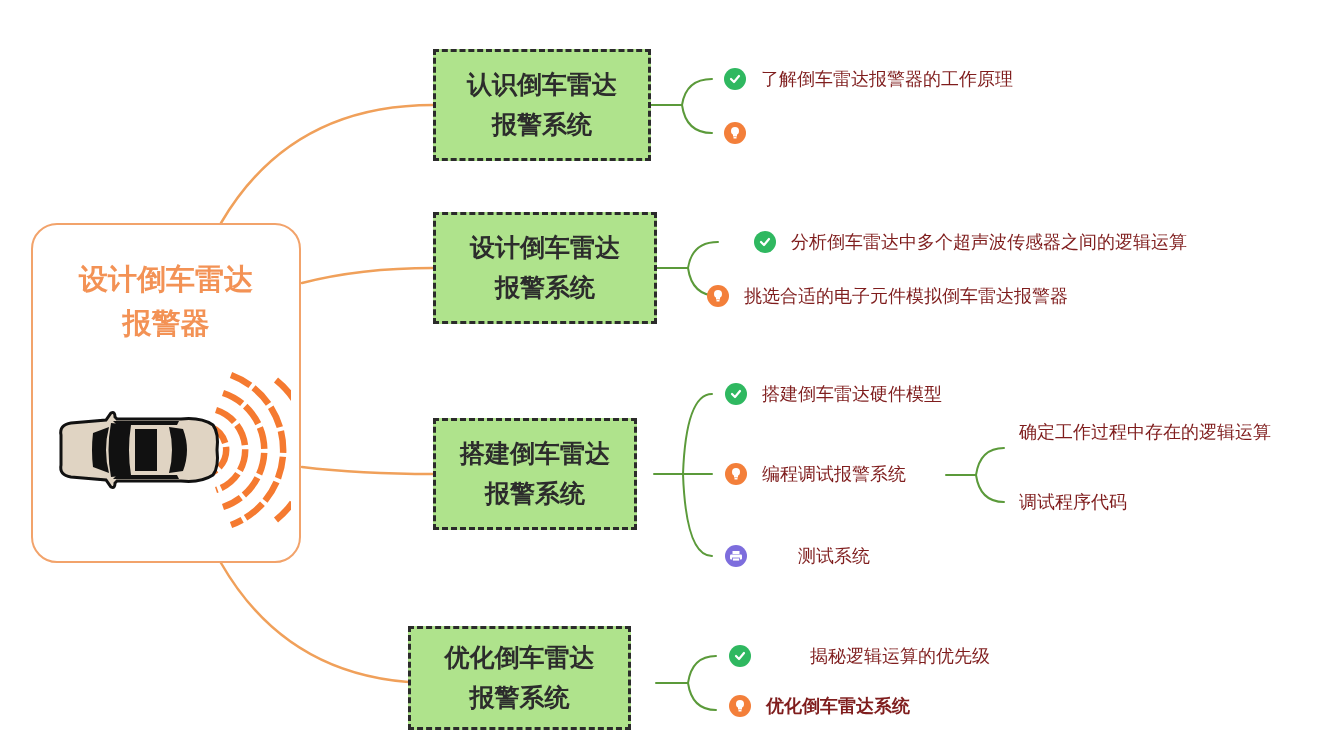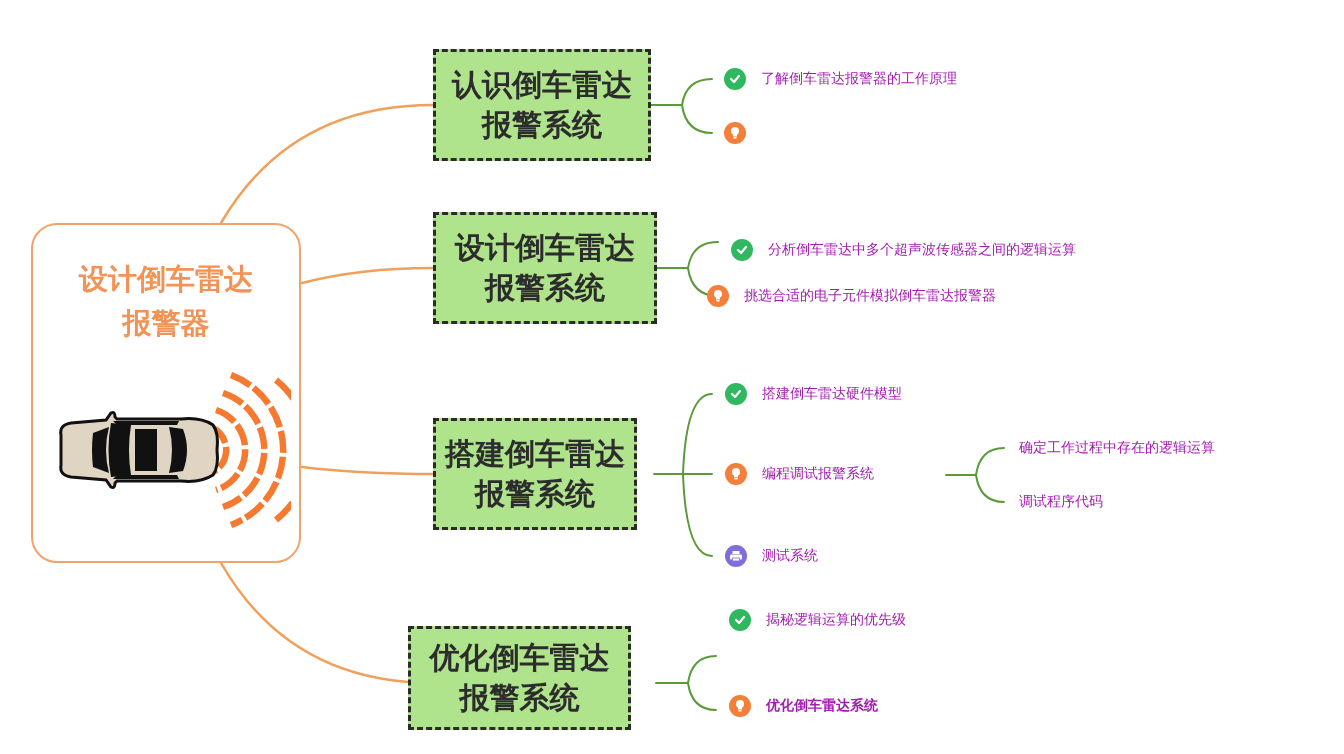--- a/index.html
+++ b/index.html
@@ -13,28 +13,28 @@
   .root-title {
     position:absolute; left:0; top:32px; width:100%; text-align:center;
     color:#f39255; font-weight:bold; font-size:29px; line-height:44px;
   }
   .root-title span { display:block; }
   .car-illust { position:absolute; left:18px; top:130px; width:240px; height:185px; }
   .topic {
     position:absolute; width:218px; height:112px; box-sizing:border-box;
     background:#afe38c; border:3px dashed #2b2b2b;
     display:flex; flex-direction:column; justify-content:center; align-items:center;
-    color:#2c2c2c; font-weight:bold; font-size:30px; line-height:40px;
+    color:#2c2c2c; font-weight:bold; font-size:25px; line-height:40px;
   }
   .leaf { position:absolute; display:flex; align-items:center; height:28px; }
   .leaf .ic {
     width:22px; height:22px; border-radius:50%; display:flex; align-items:center; justify-content:center;
     margin-right:15px; flex:none;
   }
-  .leaf .txt { font-size:14px; color:#a21caf; white-space:nowrap; }
+  .leaf .txt { font-size:18px; color:#7f1d1d; white-space:nowrap; }
   .ic.check { background:#2fb860; }
   .ic.bulb { background:#f37f3a; }
   .ic.printer { background:#7d6ddd; }
 </style>
 </head>
 <body>
 
 <svg id="connectors" xmlns="http://www.w3.org/2000/svg">
 
   <g fill="none" stroke="#f0a05a" stroke-width="2.5" stroke-linecap="round">
@@ -117,21 +117,21 @@
         <rect x="4" y="8" width="4" height="2.5" fill="#fff"></rect>
         <rect x="4.5" y="11" width="3" height="1.5" fill="#fff"></rect>
       </svg>
   </span>
 </div>
 
 <div class="topic" style="left:433px; top:212px; width:224px;">
   <span>设计倒车雷达</span>
   <span>报警系统</span>
 </div>
-<div class="leaf" style="left:731px; top:228px;margin-top:8px;">
+<div class="leaf" style="left:754px; top:228px;">
   <span class="ic check">
     <svg width="12" height="12" viewBox="0 0 12 12">
         <path d="M2,6 L5,9 L10,3" fill="none" stroke="#fff" stroke-width="2.2" stroke-linecap="round" stroke-linejoin="round"></path>
       </svg>
   </span>
   <span class="txt">分析倒车雷达中多个超声波传感器之间的逻辑运算</span>
 </div>
 <div class="leaf" style="left:707px; top:282px;">
   <span class="ic bulb">
     <svg width="12" height="14" viewBox="0 0 12 14">
@@ -158,42 +158,42 @@
 <div class="leaf" style="left:725px; top:460px;">
   <span class="ic bulb">
     <svg width="12" height="14" viewBox="0 0 12 14">
         <circle cx="6" cy="5" r="4" fill="#fff"></circle>
         <rect x="4" y="8" width="4" height="2.5" fill="#fff"></rect>
         <rect x="4.5" y="11" width="3" height="1.5" fill="#fff"></rect>
       </svg>
   </span>
   <span class="txt">编程调试报警系统</span>
 </div>
-<div class="leaf" style="left:1019px; top:434px;">
+<div class="leaf" style="left:1019px; top:418px;">
   <span class="txt">确定工作过程中存在的逻辑运算</span>
 </div>
 <div class="leaf" style="left:1019px; top:488px;">
   <span class="txt">调试程序代码</span>
 </div>
-<div class="leaf" style="left:725px; top:542px;">
+<div class="leaf" style="left:725px; top:542px;gap:36px;">
   <span class="ic printer">
     <svg width="14" height="12" viewBox="0 0 14 12">
         <rect x="3.5" y="1" width="7" height="3" fill="#fff"></rect>
         <rect x="1" y="4.5" width="12" height="5" rx="1" fill="#fff"></rect>
         <rect x="3.5" y="8" width="7" height="3" fill="#fff" stroke="#7d6ddd" stroke-width="0.8"></rect>
       </svg>
   </span>
   <span class="txt">测试系统</span>
 </div>
 
 <div class="topic" style="left:408px; top:626px; width:223px; height:104px;">
   <span>优化倒车雷达</span>
   <span>报警系统</span>
 </div>
-<div class="leaf" style="left:729px; top:606px;">
+<div class="leaf" style="left:729px; top:642px;gap:44px;">
   <span class="ic check">
     <svg width="12" height="12" viewBox="0 0 12 12">
         <path d="M2,6 L5,9 L10,3" fill="none" stroke="#fff" stroke-width="2.2" stroke-linecap="round" stroke-linejoin="round"></path>
       </svg>
   </span>
   <span class="txt">揭秘逻辑运算的优先级</span>
 </div>
 <div class="leaf" style="left:729px; top:692px;font-weight:bold;">
   <span class="ic bulb">
     <svg width="12" height="14" viewBox="0 0 12 14">

